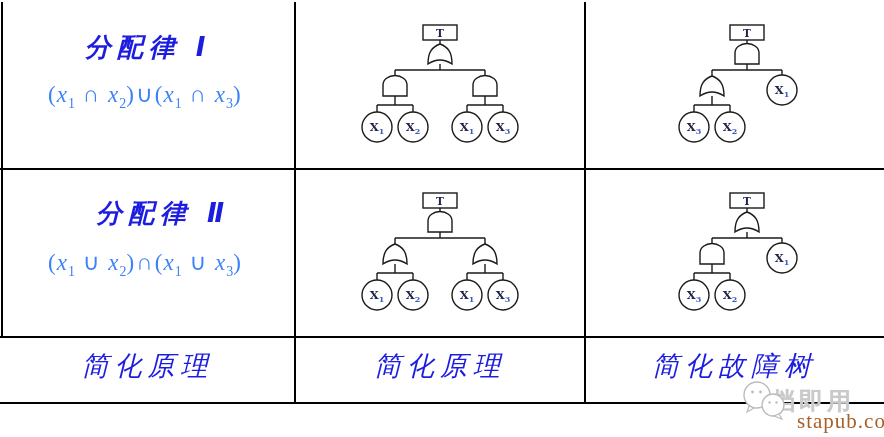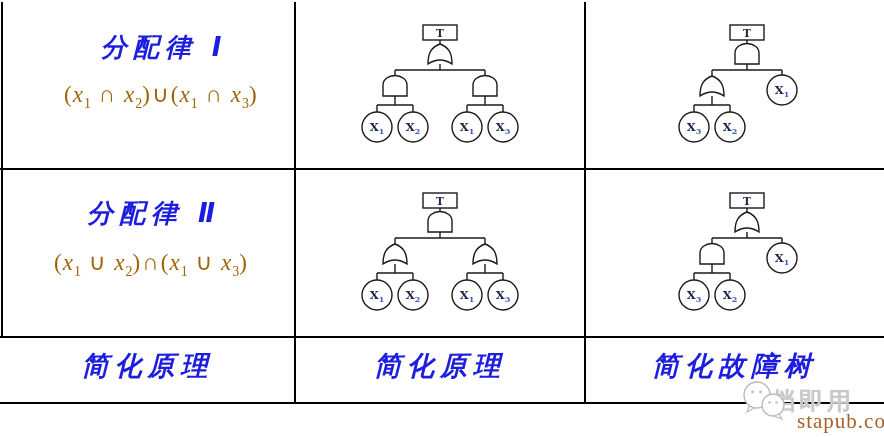--- a/index.html
+++ b/index.html
@@ -8,29 +8,29 @@
     font-family:"Liberation Serif", serif;
   }
   .bline{position:absolute;background:#000;}
   .cell{position:absolute;}
   .law-title{
     position:absolute;left:0;width:100%;text-align:center;
     font-family:"DejaVu Sans", sans-serif;font-weight:bold;font-style:italic;
     font-size:26px;letter-spacing:6px;color:#1d1de0;
   }
   .formula{
-    position:absolute;color:#a16207;font-size:23px;line-height:30px;
+    position:absolute;color:#3b82f6;font-size:23px;line-height:30px;
     font-family:"Liberation Serif", serif;white-space:nowrap;
   }
   .formula i{font-style:italic;padding:0 1px;}
   .formula sub{font-size:14px;}
   .formula .op{font-style:normal;padding:0 2px;}
   .col-header{
     position:absolute;text-align:center;
-    font-family:"DejaVu Sans", sans-serif;font-weight:bold;font-style:italic;
+    font-family:"DejaVu Sans", sans-serif;font-weight:normal;font-style:italic;
     font-size:27px;letter-spacing:6px;color:#1d1de0;
   }
   .tree-svg{position:absolute;}
   .wm-brand{
     position:absolute;font-family:"DejaVu Sans", sans-serif;font-weight:bold;
     color:#c9c9c9;font-size:24px;letter-spacing:4px;z-index:3;
     text-shadow:0 0 1px #dedede;
   }
   .wm-site{
     position:absolute;font-family:"Liberation Serif", serif;
@@ -44,21 +44,21 @@
 <div id="stage">
 
   <div class="bline" style="left:0;top:2;width:858;height:2;width:858px;"></div>
   <div class="bline" style="left:1px;top:2px;width:2px;height:336px;"></div>
   <div class="bline" style="left:0;top:168px;width:884px;height:2px;"></div>
   <div class="bline" style="left:0;top:336px;width:884px;height:2px;"></div>
   <div class="bline" style="left:0;top:402px;width:884px;height:2px;z-index:1;"></div>
   <div class="bline" style="left:294px;top:2px;width:2px;height:402px;"></div>
   <div class="bline" style="left:584px;top:2px;width:2px;height:402px;"></div>
 
-  <div class="cell" style="left:2px;top:4px;width:292px;height:164px;margin-left:16px;">
+  <div class="cell" style="left:2px;top:4px;width:292px;height:164px;">
     <div class="law-title" style="top:26px;">分配律 Ⅰ</div>
     <div class="formula" style="left:46px;top:76px;">
       <div>(<i>x</i><sub>1</sub> <span class="op">∩</span> <i>x</i><sub>2</sub>)<span class="op">∪</span>(<i>x</i><sub>1</sub> <span class="op">∩</span> <i>x</i><sub>3</sub>)</div>
     </div>
   </div>
   <svg class="tree-svg" style="left:295px;top:2px;" width="290" height="166" viewBox="0 0 290 166">
       <rect x="128" y="23" width="34" height="15" fill="#fff" stroke="#1a1a1a" stroke-width="1.4"></rect>
       <text x="145" y="34.5" text-anchor="middle" font-size="10.5" font-family="&quot;DejaVu Serif&quot;, serif" font-weight="bold" fill="#20254a">T</text>
       <line x1="145" y1="38" x2="145" y2="42" stroke="#1a1a1a" stroke-width="1.4"></line>
       <path d="M 133 62 Q 145 54 157 62 C 157 50 153 45 145 42 C 137 45 133 50 133 62 Z" fill="#fff" stroke="#1a1a1a" stroke-width="1.4"></path>
@@ -100,21 +100,21 @@
       <circle cx="109" cy="125" r="15" fill="#fff" stroke="#1a1a1a" stroke-width="1.4"></circle>
       <text x="109" y="129" text-anchor="middle" font-size="11.5" font-family="&quot;DejaVu Serif&quot;, serif" font-weight="bold" fill="#20254a"><tspan>X</tspan><tspan font-size="8" dy="2.5" fill="#3a5bc0">3</tspan></text>
       <line x1="145" y1="103" x2="145" y2="110" stroke="#1a1a1a" stroke-width="1.4"></line>
       <circle cx="145" cy="125" r="15" fill="#fff" stroke="#1a1a1a" stroke-width="1.4"></circle>
       <text x="145" y="129" text-anchor="middle" font-size="11.5" font-family="&quot;DejaVu Serif&quot;, serif" font-weight="bold" fill="#20254a"><tspan>X</tspan><tspan font-size="8" dy="2.5" fill="#3a5bc0">2</tspan></text>
       <line x1="197" y1="68" x2="197" y2="73" stroke="#1a1a1a" stroke-width="1.4"></line>
       <circle cx="197" cy="88" r="15" fill="#fff" stroke="#1a1a1a" stroke-width="1.4"></circle>
       <text x="197" y="92" text-anchor="middle" font-size="11.5" font-family="&quot;DejaVu Serif&quot;, serif" font-weight="bold" fill="#20254a"><tspan>X</tspan><tspan font-size="8" dy="2.5" fill="#3a5bc0">1</tspan></text>
     </svg>
 
-  <div class="cell" style="left:8px;top:170px;width:292px;height:166px;">
+  <div class="cell" style="left:2px;top:170px;width:292px;height:166px;padding-left:30px;">
     <div class="law-title" style="top:26px;">分配律 Ⅱ</div>
     <div class="formula" style="left:46px;top:78px;">
       <div>(<i>x</i><sub>1</sub> <span class="op">∪</span> <i>x</i><sub>2</sub>)<span class="op">∩</span>(<i>x</i><sub>1</sub> <span class="op">∪</span> <i>x</i><sub>3</sub>)</div>
     </div>
   </div>
   <svg class="tree-svg" style="left:295px;top:170px;" width="290" height="166" viewBox="0 0 290 166">
       <rect x="128" y="23" width="34" height="15" fill="#fff" stroke="#1a1a1a" stroke-width="1.4"></rect>
       <text x="145" y="34.5" text-anchor="middle" font-size="10.5" font-family="&quot;DejaVu Serif&quot;, serif" font-weight="bold" fill="#20254a">T</text>
       <line x1="145" y1="38" x2="145" y2="42" stroke="#1a1a1a" stroke-width="1.4"></line>
       <path d="M 133 62 L 133 51 A 12 9.5 0 0 1 157 51 L 157 62 Z" fill="#fff" stroke="#1a1a1a" stroke-width="1.4"></path>

